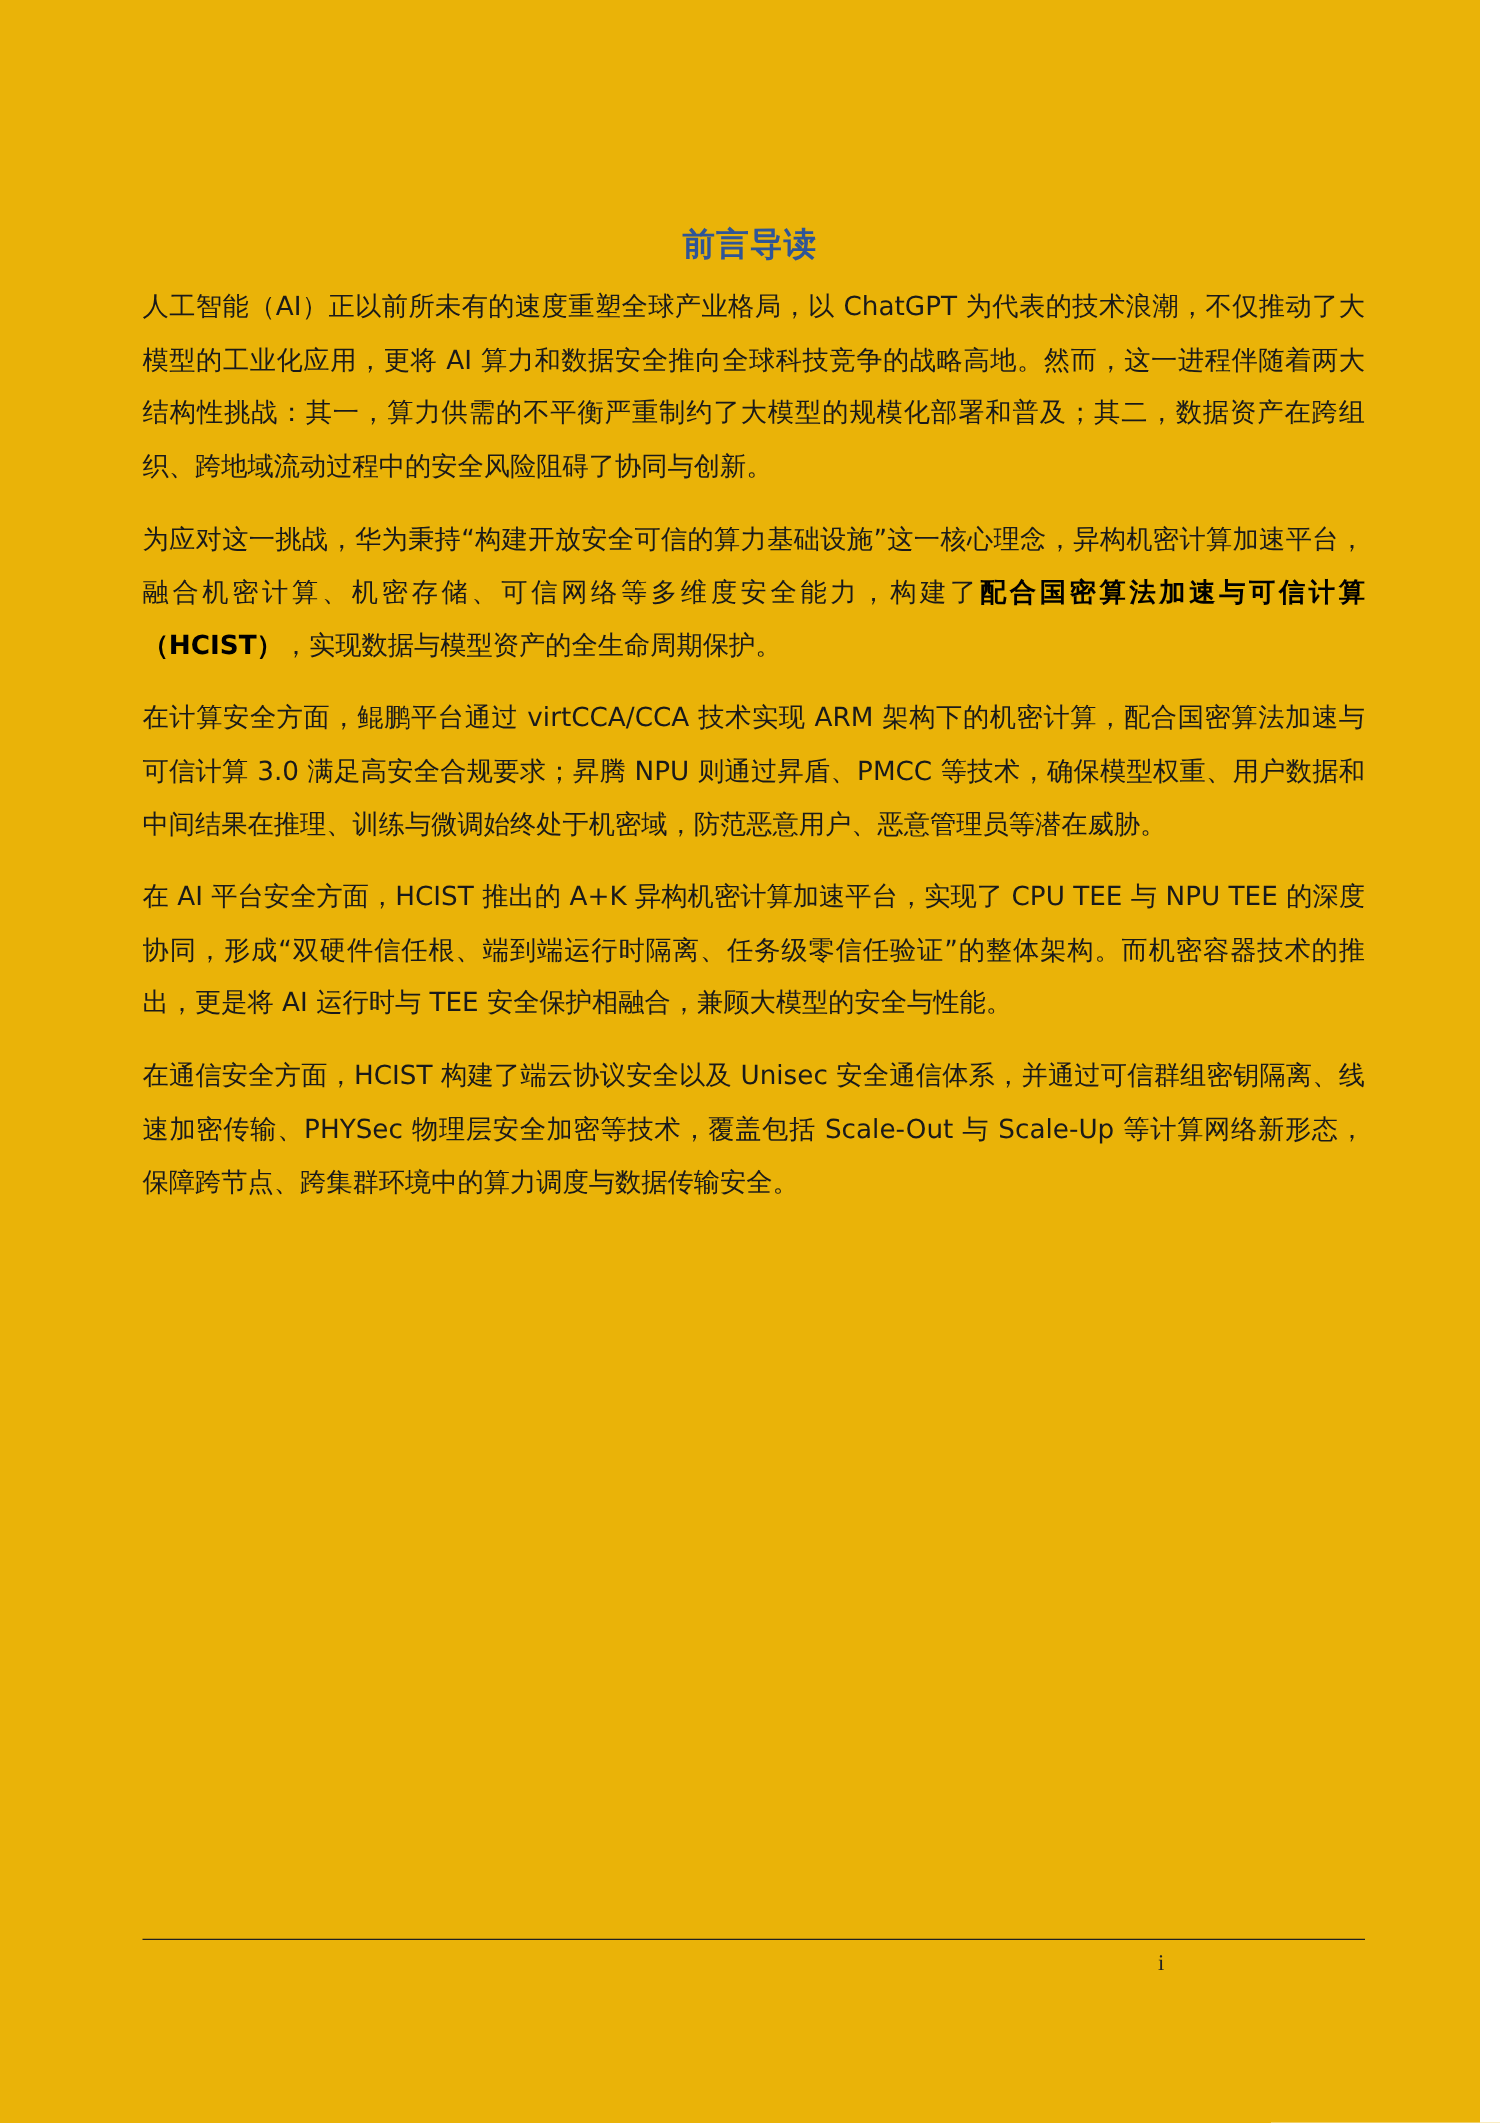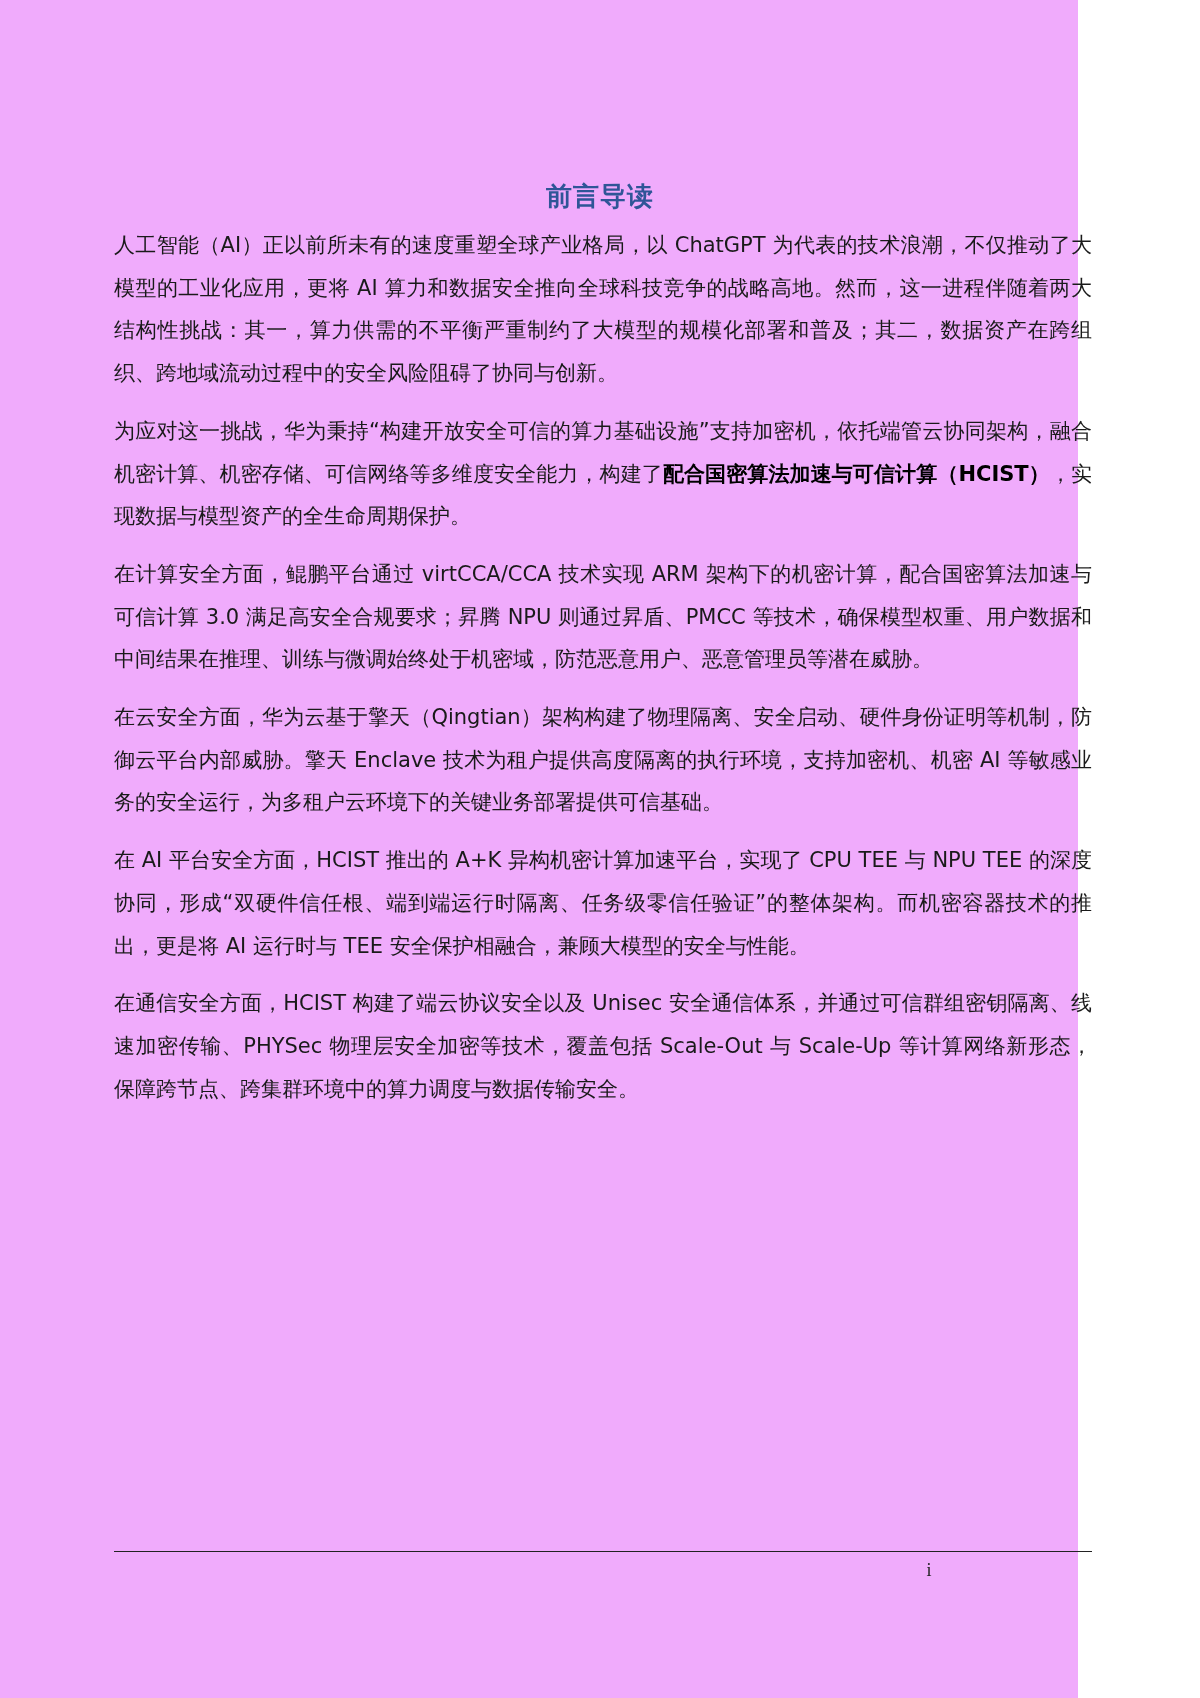--- a/index.html
+++ b/index.html
@@ -1,17 +1,17 @@
 <!DOCTYPE html>
 <html><head>
   <meta charset="utf-8">
   <style>
     html, body { margin: 0; padding: 0; background: #ffffff; }
     body { width: 1200px; height: 1698px; position: relative; overflow: hidden; }
-    .page { position: absolute; left: 0; top: 0; width: 1078px; height: 1698px; background: #f0abfc; }
+    .page { position: absolute; left: 0; top: 0; width: 1184px; height: 1698px; background: #eab308; }
     .title {
       position: absolute; left: 0; width: 1200px; top: 176px;
       text-align: center; font-family: "DejaVu Sans", "Liberation Sans", sans-serif;
       font-size: 26px; font-weight: bold; color: #2f5597; letter-spacing: 1px;
       margin: 0; line-height: 40px;
     }
     .body {
       position: absolute; left: 114px; width: 978px; top: 224px;
       font-family: "DejaVu Sans", "Liberation Sans", sans-serif;
       font-size: 21px; color: #1a1a1a;
@@ -25,22 +25,21 @@
     }
   </style>
 </head>
 <body>
 
 <div class="page">
   <h1 class="title">前言导读</h1>
 
   <div class="body">
     <p class="para">人工智能（AI）正以前所未有的速度重塑全球产业格局，以 ChatGPT 为代表的技术浪潮，不仅推动了大模型的工业化应用，更将 AI 算力和数据安全推向全球科技竞争的战略高地。然而，这一进程伴随着两大结构性挑战：其一，算力供需的不平衡严重制约了大模型的规模化部署和普及；其二，数据资产在跨组织、跨地域流动过程中的安全风险阻碍了协同与创新。</p>
-    <p class="para"><span>为应对这一挑战，华为秉持“构建开放安全可信的算力基础设施”支持加密机，依托端管云协同架构，融合机密计算、机密存储、可信网络等多维度安全能力，构建了</span><span class="bold">配合国密算法加速与可信计算（HCIST）</span><span>，实现数据与模型资产的全生命周期保护。</span></p>
+    <p class="para"><span>为应对这一挑战，华为秉持“构建开放安全可信的算力基础设施”这一核心理念，异构机密计算加速平台，融合机密计算、机密存储、可信网络等多维度安全能力，构建了</span><span class="bold">配合国密算法加速与可信计算（HCIST）</span><span>，实现数据与模型资产的全生命周期保护。</span></p>
     <p class="para">在计算安全方面，鲲鹏平台通过 virtCCA/CCA 技术实现 ARM 架构下的机密计算，配合国密算法加速与可信计算 3.0 满足高安全合规要求；昇腾 NPU 则通过昇盾、PMCC 等技术，确保模型权重、用户数据和中间结果在推理、训练与微调始终处于机密域，防范恶意用户、恶意管理员等潜在威胁。</p>
-    <p class="para">在云安全方面，华为云基于擎天（Qingtian）架构构建了物理隔离、安全启动、硬件身份证明等机制，防御云平台内部威胁。擎天 Enclave 技术为租户提供高度隔离的执行环境，支持加密机、机密 AI 等敏感业务的安全运行，为多租户云环境下的关键业务部署提供可信基础。</p>
     <p class="para">在 AI 平台安全方面，HCIST 推出的 A+K 异构机密计算加速平台，实现了 CPU TEE 与 NPU TEE 的深度协同，形成“双硬件信任根、端到端运行时隔离、任务级零信任验证”的整体架构。而机密容器技术的推出，更是将 AI 运行时与 TEE 安全保护相融合，兼顾大模型的安全与性能。</p>
     <p class="para">在通信安全方面，HCIST 构建了端云协议安全以及 Unisec 安全通信体系，并通过可信群组密钥隔离、线速加密传输、PHYSec 物理层安全加密等技术，覆盖包括 Scale-Out 与 Scale-Up 等计算网络新形态，保障跨节点、跨集群环境中的算力调度与数据传输安全。</p>
   </div>
 
   <div class="rule"></div>
   <div class="pagenum">i</div>
 </div>
 
 </body></html>

